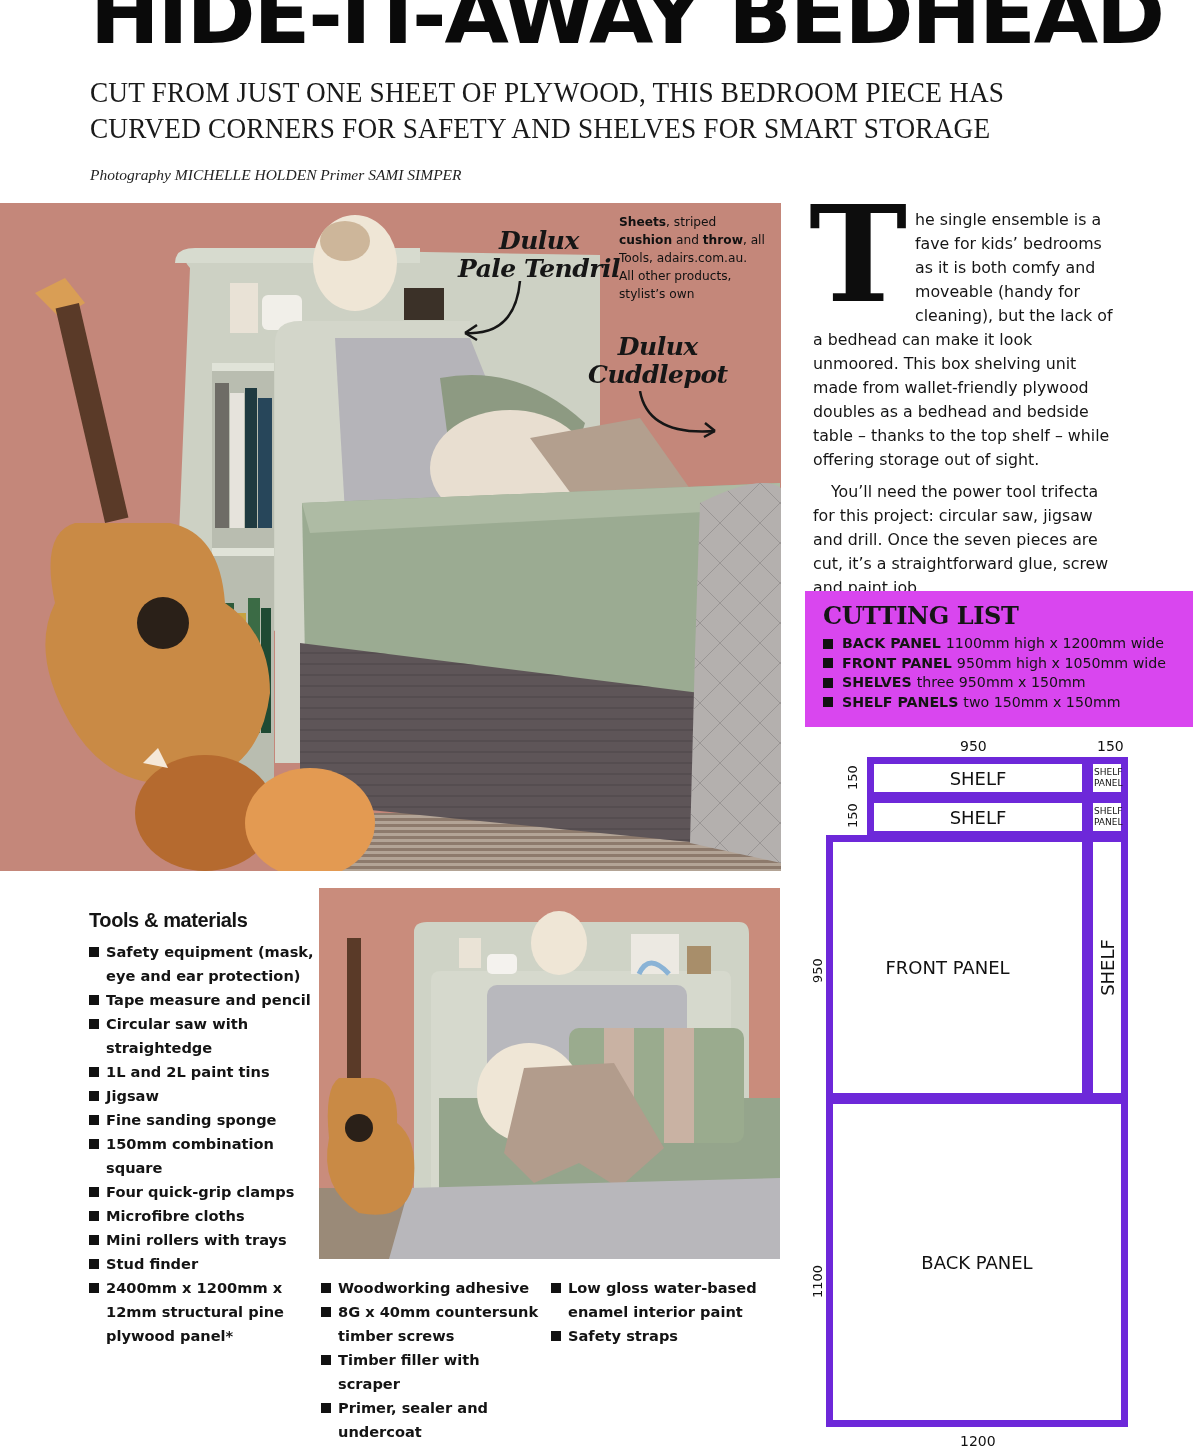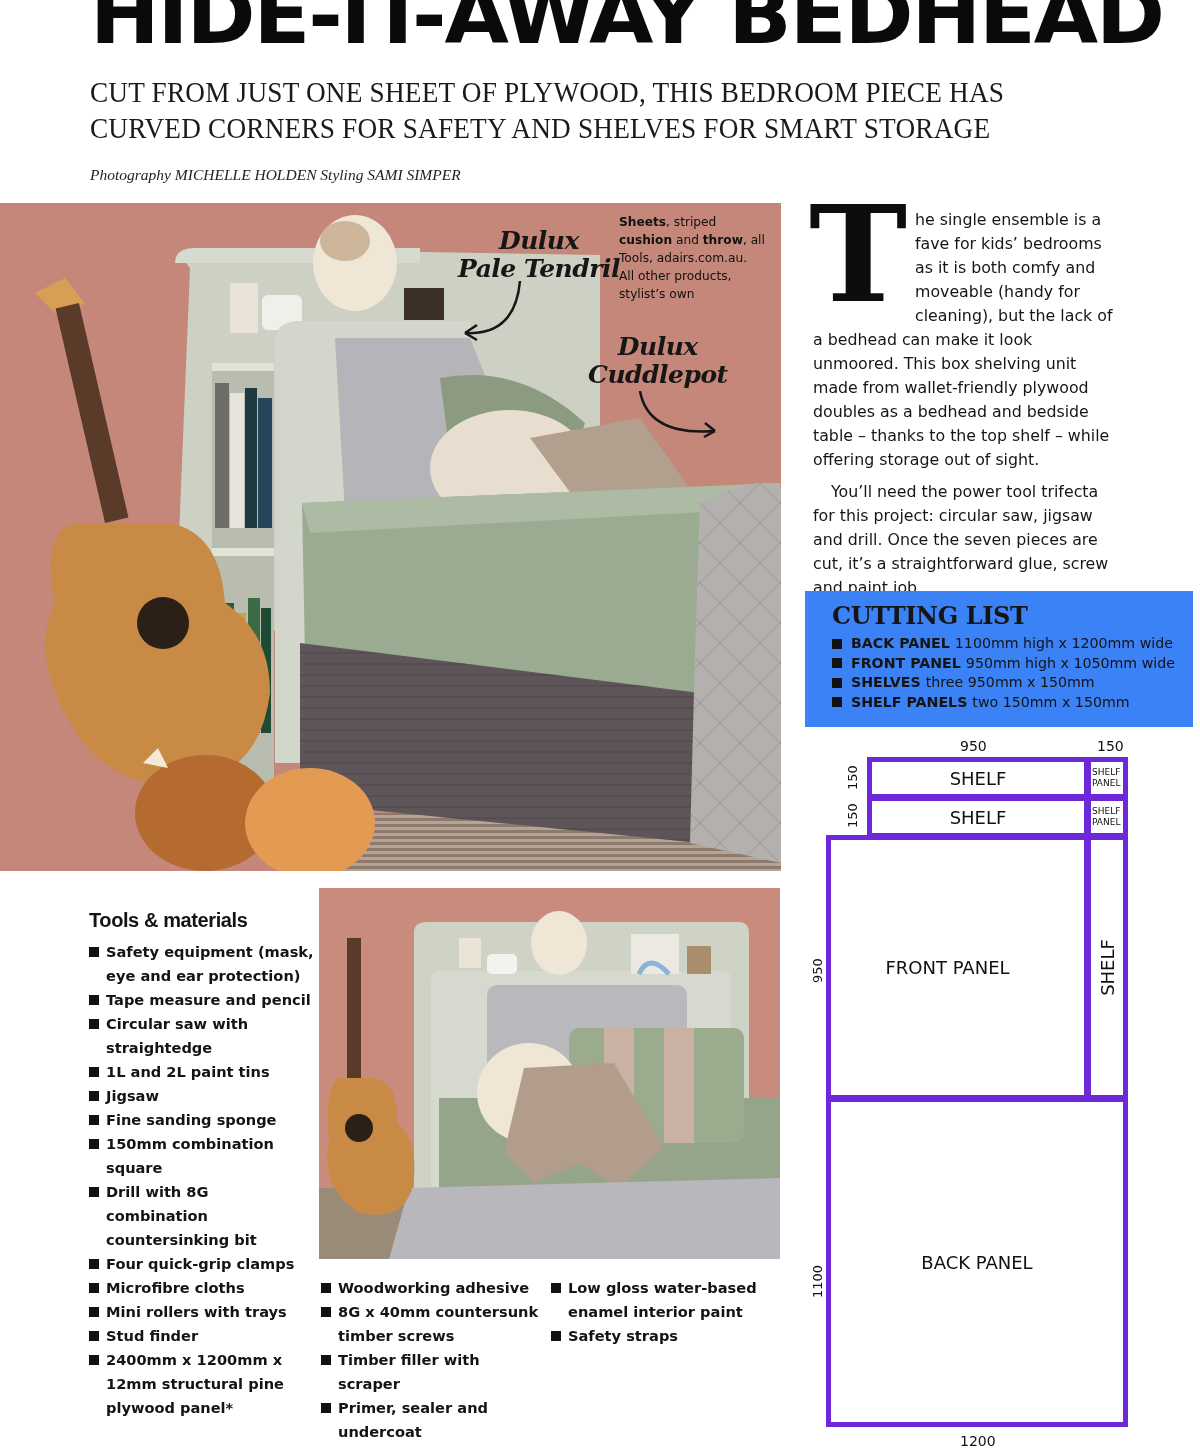--- a/index.html
+++ b/index.html
@@ -86,22 +86,22 @@
     width: 100px;
     margin: 2px 6px 0 4px;
     color: #0d0d0d;
   }
   .body-col p { margin: 8px; }
   .body-col p.indent { text-indent: 18px; }
 
   
   .cutting {
     left: 805px; top: 591px; width: 388px; height: 136px;
-    background: #3b82f6;
-    padding: 10px 0 0 27px;
+    background: #d946ef;
+    padding: 10px 0 0 18px;
   }
   .cutting h3 {
     font-family: "DejaVu Serif", serif;
     font-weight: 700;
     font-size: 24px;
     letter-spacing: -0.4px;
     color: #151515;
     line-height: 30px;
     margin-bottom: 3px;
   }
@@ -123,21 +123,21 @@
   
   .diagram { left: 800px; top: 730px; width: 360px; height: 719px; }
   .dlabel {
     position: absolute;
     font-family: "DejaVu Sans", sans-serif;
     color: #111;
     white-space: nowrap;
   }
   .piece {
     position: absolute;
-    border: 5px solid #6d28d9;
+    border: 7px solid #6d28d9;
     background: #fff;
     display: flex; align-items: center; justify-content: center;
     font-family: "DejaVu Sans", sans-serif;
     color: #111;
     text-align: center;
   }
 
   
   .tools-title {
     left: 89px; top: 909px;
@@ -166,21 +166,21 @@
   .tools-col3 { left: 551px; top: 1276px; width: 215px; }
 </style>
 </head>
 <body>
 
 <h1 class="abs headline">HIDE-IT-AWAY BEDHEAD</h1>
 <div class="abs standfirst">
   <div>CUT FROM JUST ONE SHEET OF PLYWOOD, THIS BEDROOM PIECE HAS</div>
   <div>CURVED CORNERS FOR SAFETY AND SHELVES FOR SMART STORAGE</div>
 </div>
-<div class="abs credits">Photography MICHELLE HOLDEN  Styling SAMI SIMPER</div>
+<div class="abs credits">Photography MICHELLE HOLDEN  Primer SAMI SIMPER</div>
 
 <div class="abs photo photo-main">
   <svg width="781" height="668" viewBox="0 0 781 668">
     <rect x="0" y="0" width="781" height="668" fill="#c4877a"></rect>
 
     <rect x="330" y="610" width="451" height="58" fill="#8d7a6c"></rect>
     <rect x="330" y="610" width="451" height="58" fill="url(#rugStripe)" opacity="0.5"></rect>
     <defs>
       <pattern id="rugStripe" width="10" height="6" patternUnits="userSpaceOnUse">
         <rect width="10" height="3" fill="#d9cdbf"></rect>
@@ -367,21 +367,20 @@
 <h3 class="abs tools-title">Tools &amp; materials</h3>
 
 <ul class="tool-list tools-col1">
   <li><span class="sq"></span><span>Safety equipment (mask, eye and ear protection)</span></li>
   <li><span class="sq"></span><span>Tape measure and pencil</span></li>
   <li><span class="sq"></span><span>Circular saw with straightedge</span></li>
   <li><span class="sq"></span><span>1L and 2L paint tins</span></li>
   <li><span class="sq"></span><span>Jigsaw</span></li>
   <li><span class="sq"></span><span>Fine sanding sponge</span></li>
   <li><span class="sq"></span><span>150mm combination square</span></li>
-  <li><span class="sq"></span><span>Drill with 8G combination countersinking bit</span></li>
   <li><span class="sq"></span><span>Four quick-grip clamps</span></li>
   <li><span class="sq"></span><span>Microfibre cloths</span></li>
   <li><span class="sq"></span><span>Mini rollers with trays</span></li>
   <li><span class="sq"></span><span>Stud finder</span></li>
   <li><span class="sq"></span><span>2400mm x 1200mm x 12mm structural pine plywood panel*</span></li>
 </ul>
 
 <ul class="tool-list tools-col2">
   <li><span class="sq"></span><span>Woodworking adhesive</span></li>
   <li><span class="sq"></span><span>8G x 40mm countersunk timber screws</span></li>

